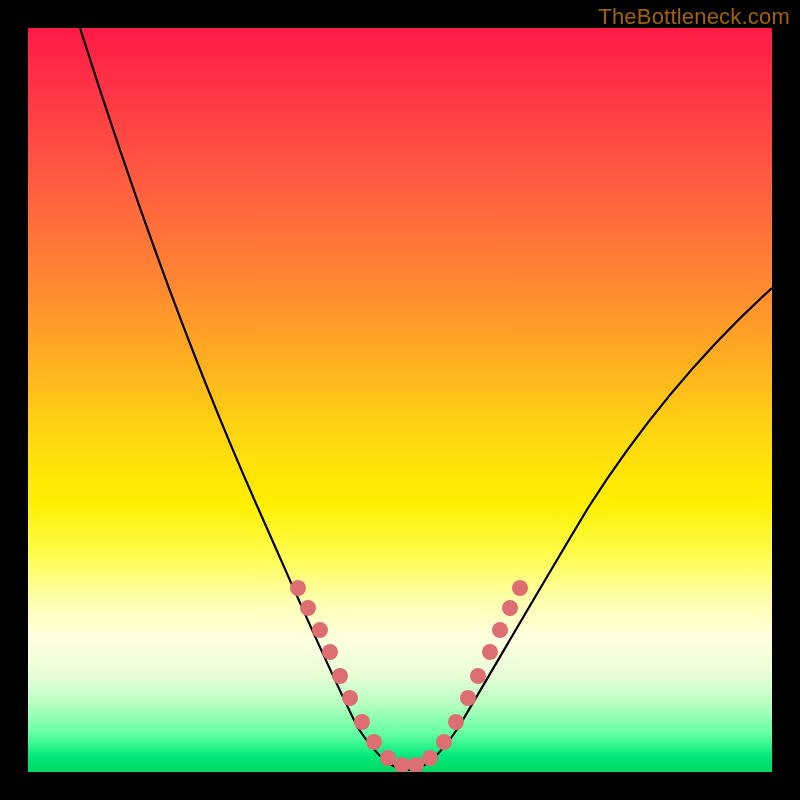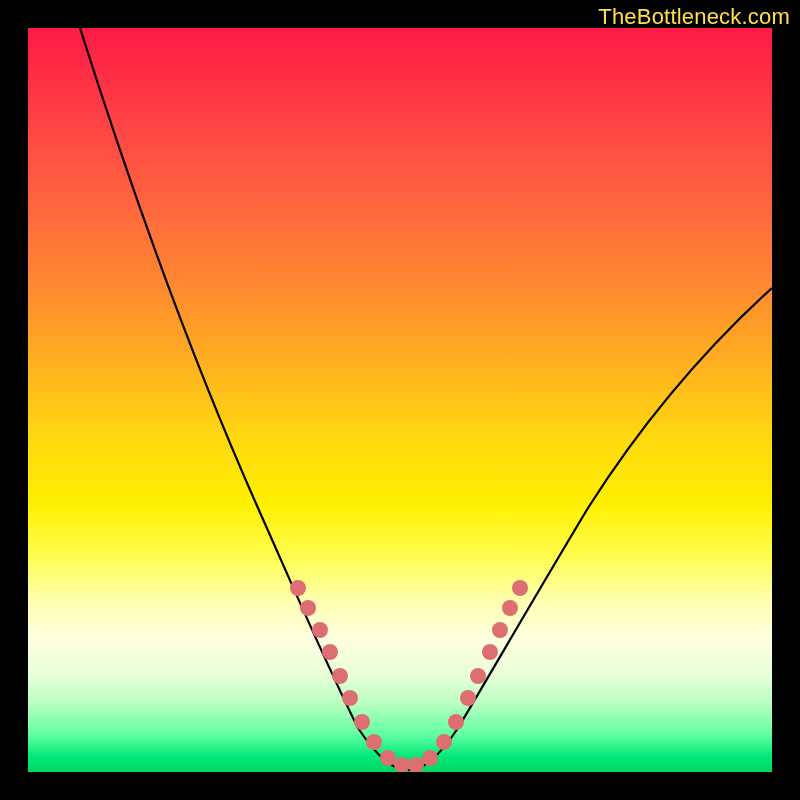--- a/index.html
+++ b/index.html
@@ -47,21 +47,21 @@
       #b5ffc0 91%,
       #5fffa0 95%,
       #00e878 98%,
       #00d860 100%
     );
   }
   .watermark {
     position: absolute;
     top: 4px;
     right: 10px;
-    color: #fde047;
+    color: #a16207;
     font-size: 22px;
     font-weight: 500;
     letter-spacing: 0.2px;
     user-select: none;
   }
   svg.curve {
     position: absolute;
     inset: 0;
     width: 744px;
     height: 744px;

